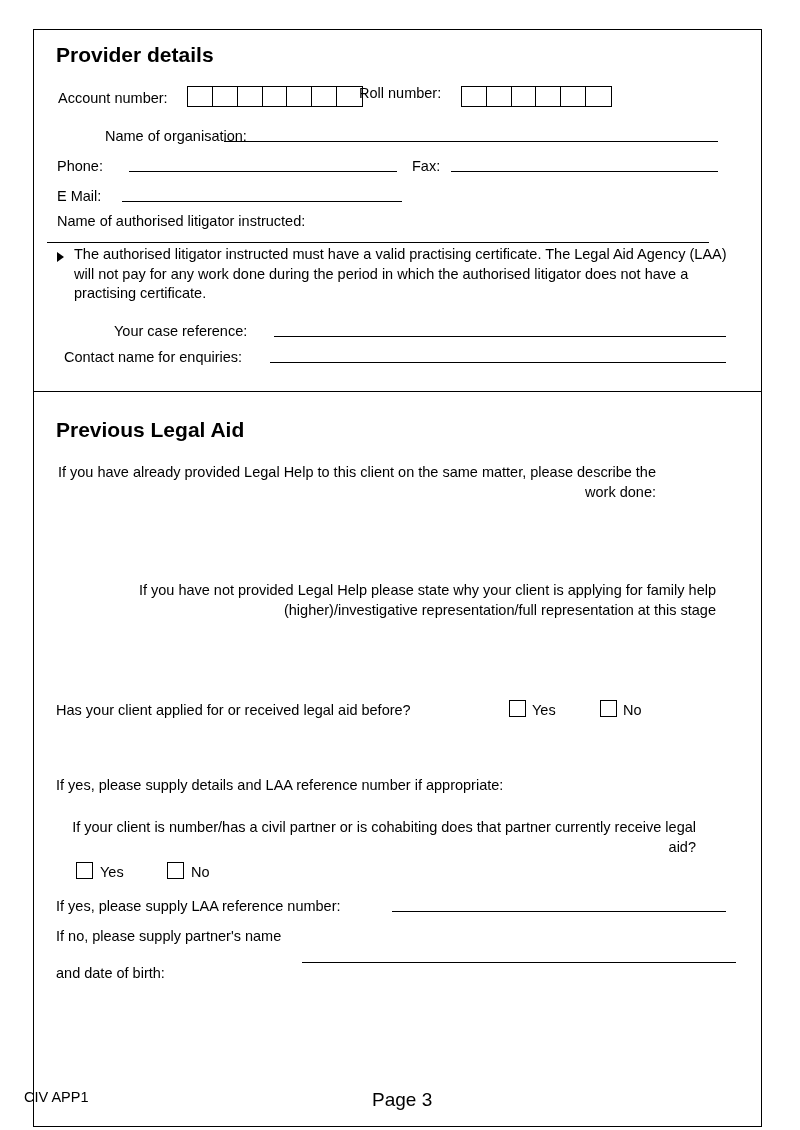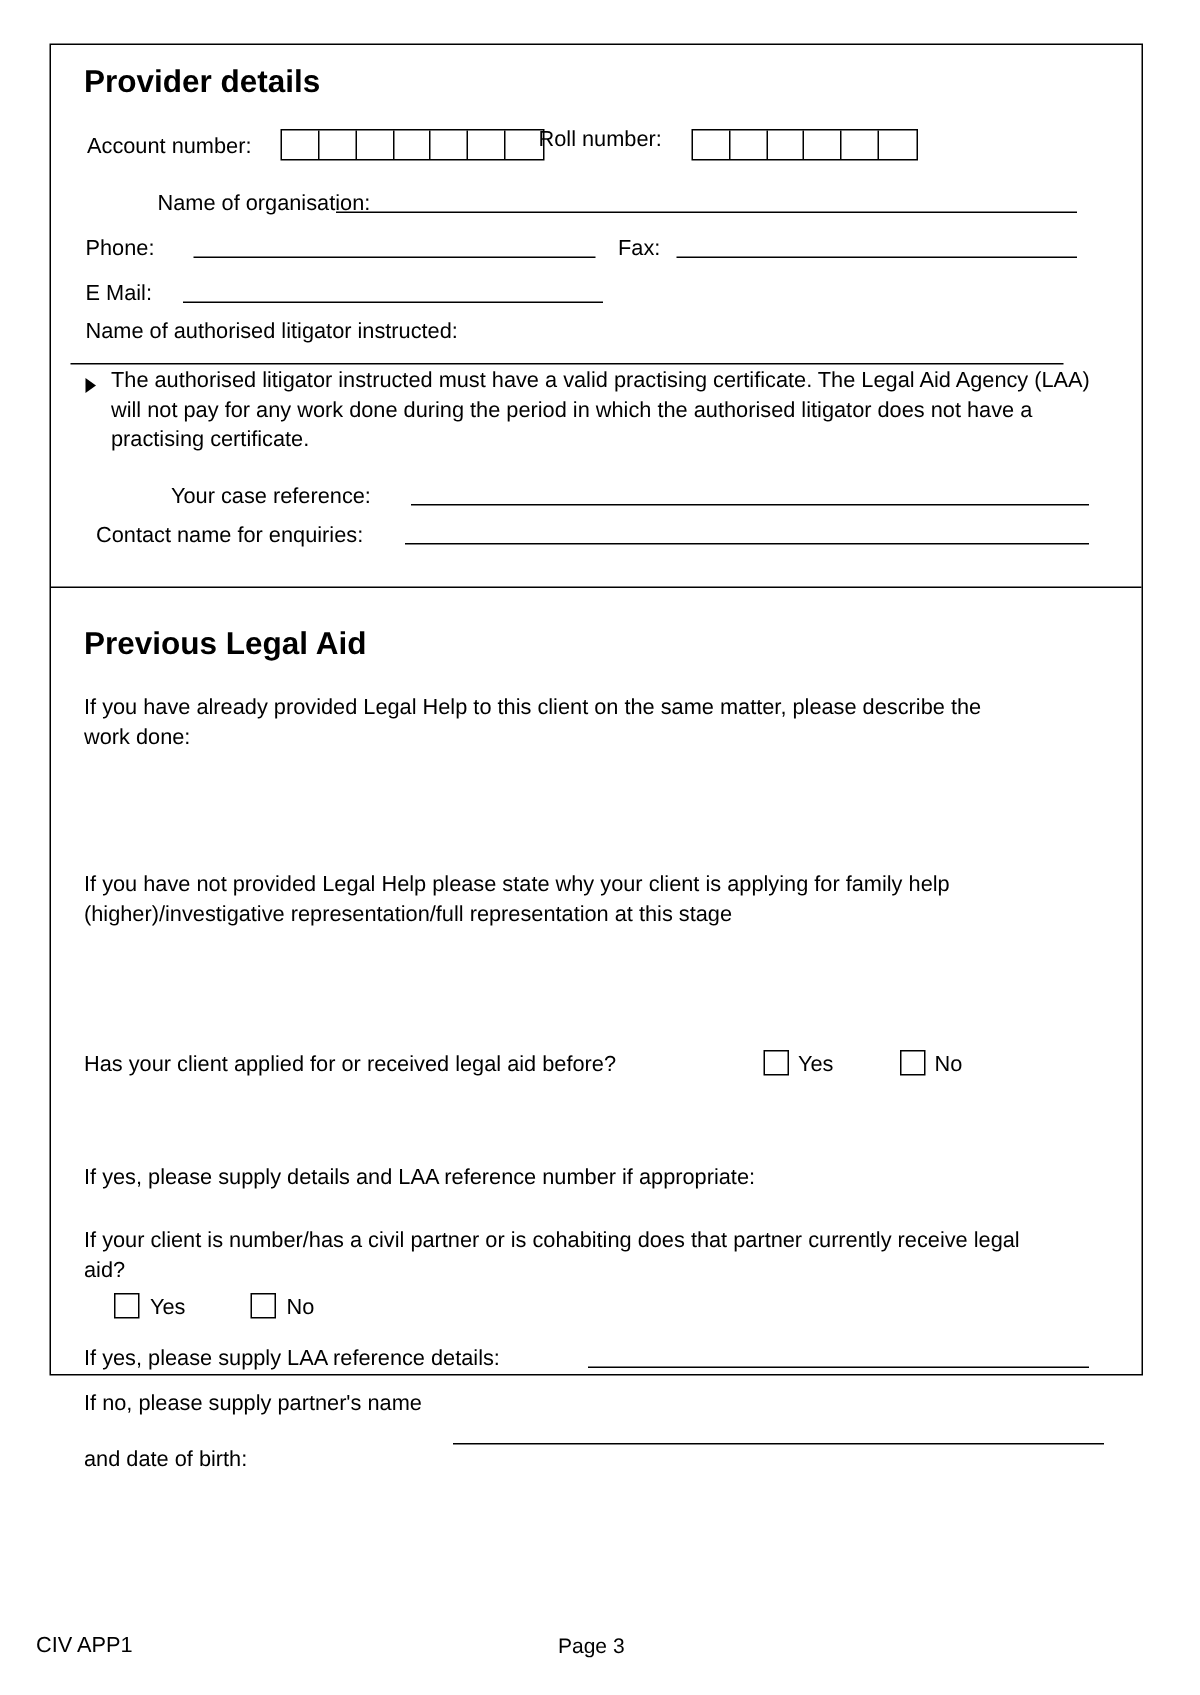--- a/index.html
+++ b/index.html
@@ -21,21 +21,21 @@
     width: 800px;
     height: 1130px;
   }
 
   
   .form-frame {
     position: absolute;
     left: 33px;
     top: 29px;
     width: 729px;
-    height: 888px;
+    height: 1098px;
     border: 1.5px solid #000;
     box-sizing: border-box;
   }
 
   
   .section-provider {
     position: absolute;
     left: 0;
     top: 0;
     width: 100%;
@@ -43,20 +43,21 @@
     border-bottom: 1.5px solid #000;
     box-sizing: border-box;
   }
   .section-previous {
     position: absolute;
     left: 0;
     top: 362px;
     width: 100%;
     height: 618px;
     box-sizing: border-box;
+    text-align: right;
   }
 
   .sec-title {
     position: absolute;
     font-size: 21px;
     font-weight: bold;
     letter-spacing: 0px;
   }
 
   .lbl {
@@ -112,21 +113,21 @@
   .footer-left {
     position: absolute;
     left: 24px;
     top: 1089px;
     font-size: 14.5px;
   }
   .footer-center {
     position: absolute;
     left: 372px;
     top: 1089px;
-    font-size: 14px;
+    font-size: 19px;
   }
 </style>
 </head>
 <body>
 
 <div class="page">
 
   <div class="form-frame">
 
     <div class="section-provider">
@@ -202,21 +203,21 @@
       <div style="position:absolute; left:22px; top:362px; width:670px; height:50px;"></div>
 
       <div class="lbl wrap" style="left:22px; top:425px; width:640px; line-height:20px;">If your client is number/has a civil partner or is cohabiting does that partner currently receive legal aid?</div>
 
       <div class="checkbox" style="left:42px; top:470px;"></div>
       <div class="lbl" style="left:66px; top:471px;">Yes</div>
 
       <div class="checkbox" style="left:133px; top:470px;"></div>
       <div class="lbl" style="left:157px; top:471px;">No</div>
 
-      <div class="lbl" style="left:22px; top:505px;">If yes, please supply LAA reference details:</div>
+      <div class="lbl" style="left:22px; top:505px;">If yes, please supply LAA reference number:</div>
       <div class="rule" style="left:358px; top:519px; width:334px;"></div>
 
       <div class="lbl" style="left:22px; top:535px;">If no, please supply partner's name</div>
       <div class="lbl" style="left:22px; top:572px;">and date of birth:</div>
       <div class="rule" style="left:268px; top:570px; width:434px;"></div>
 
     </div>
 
   </div>
 

